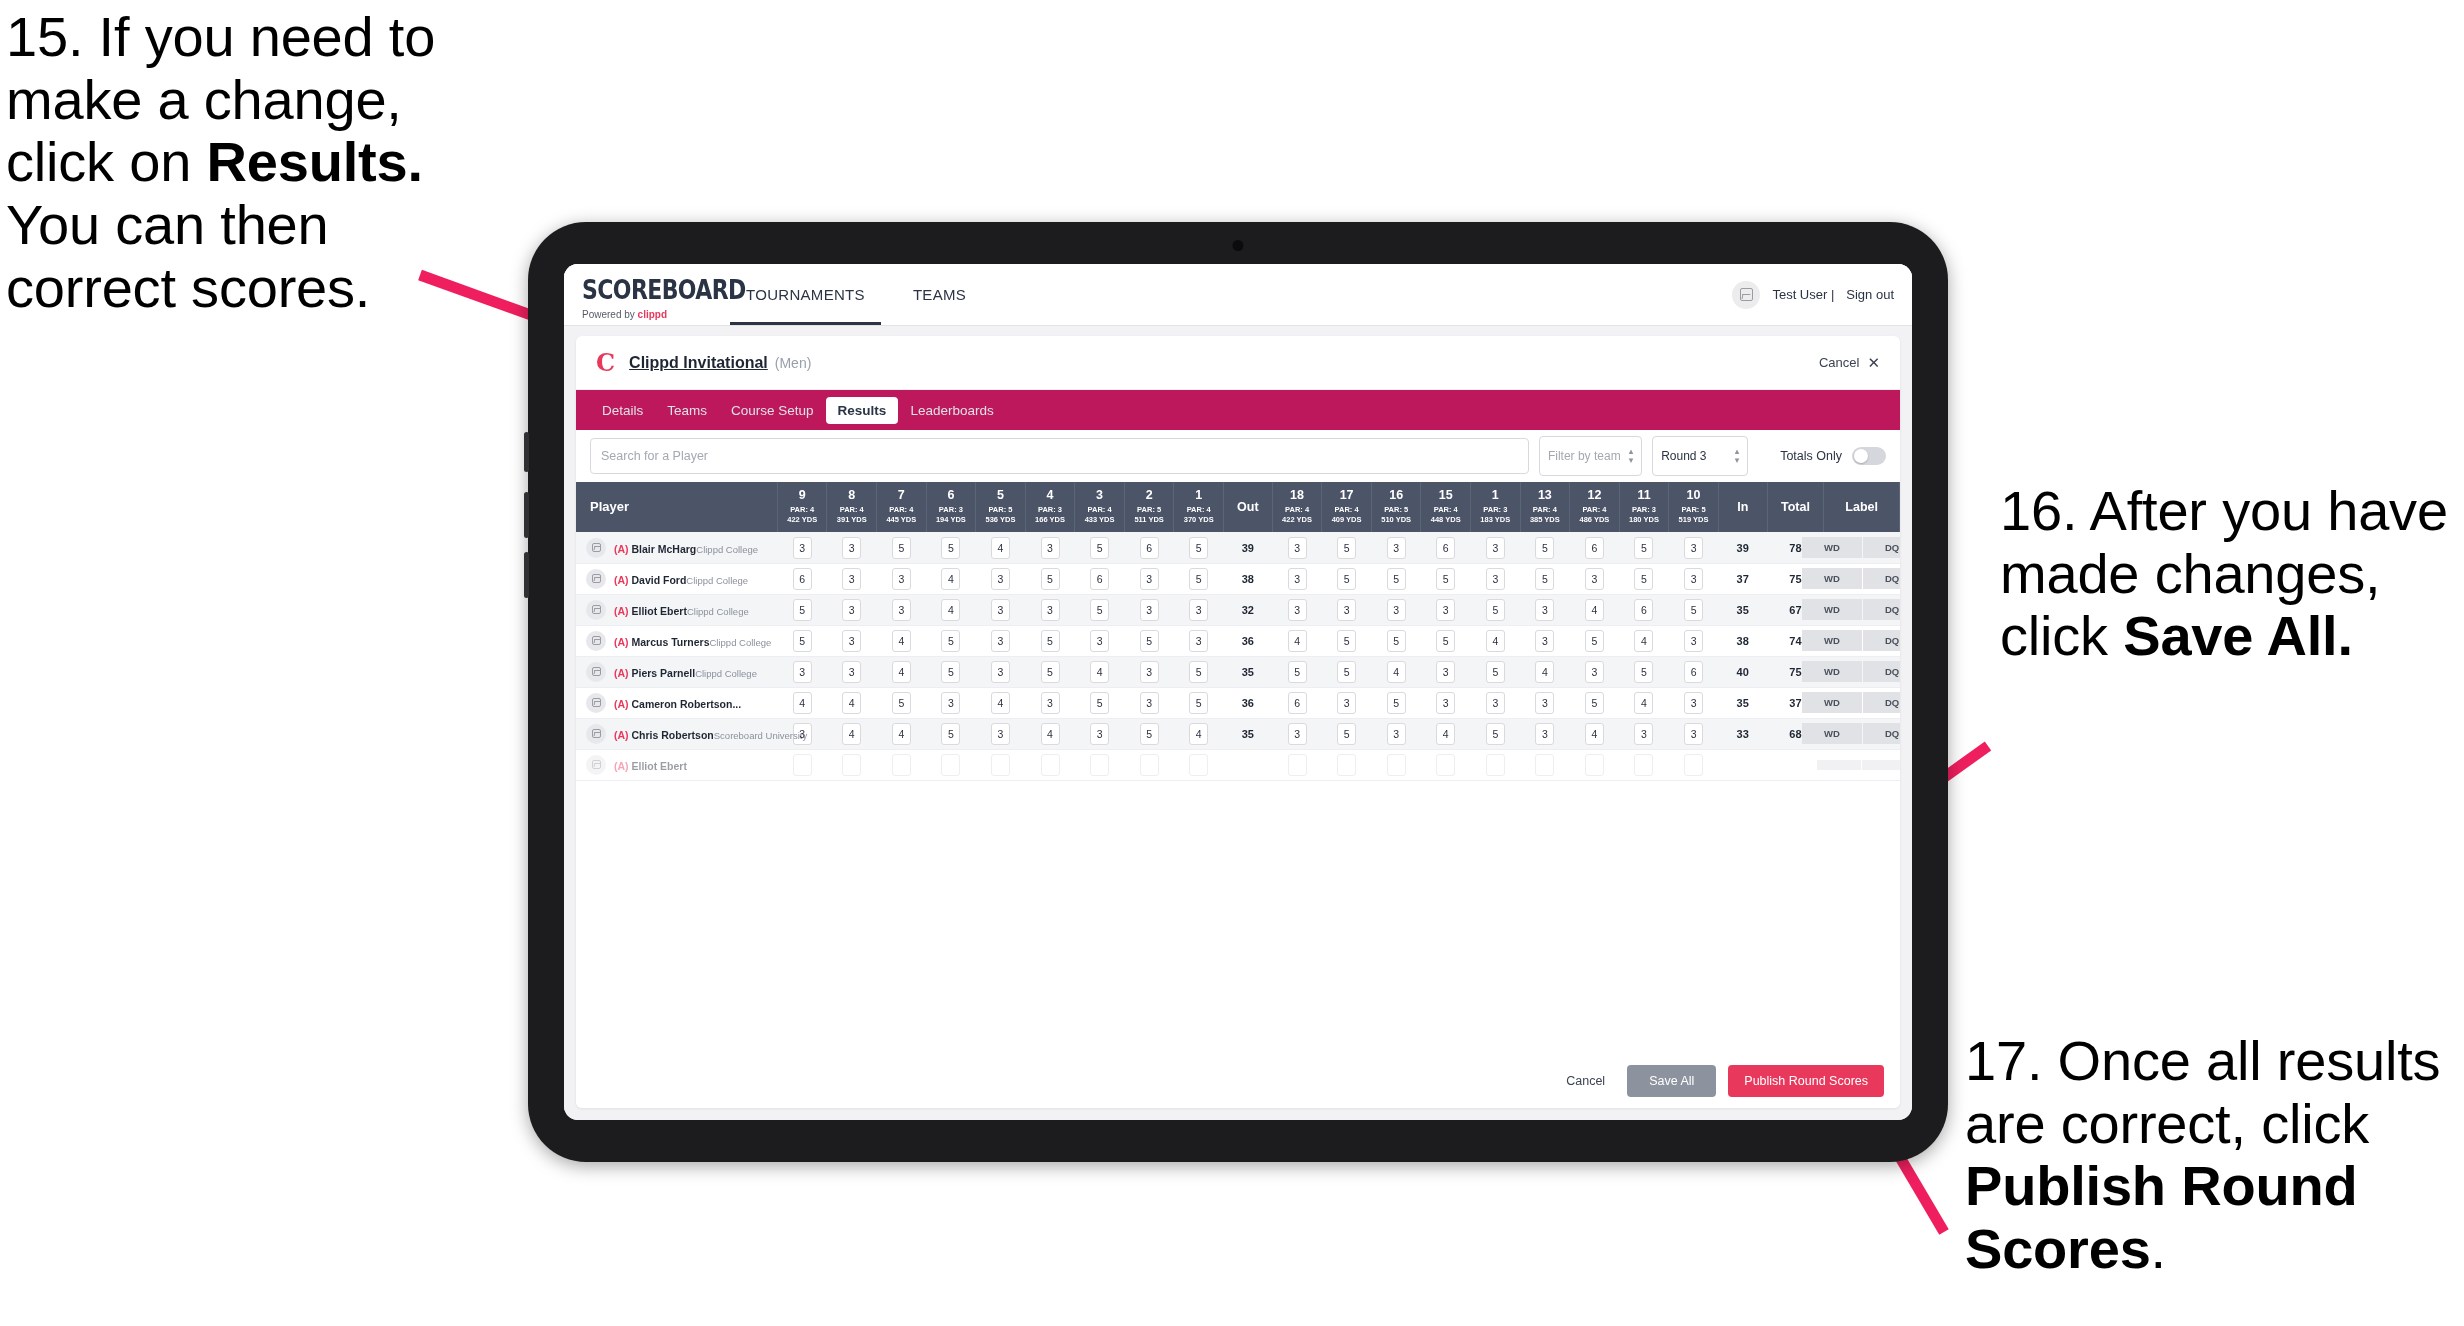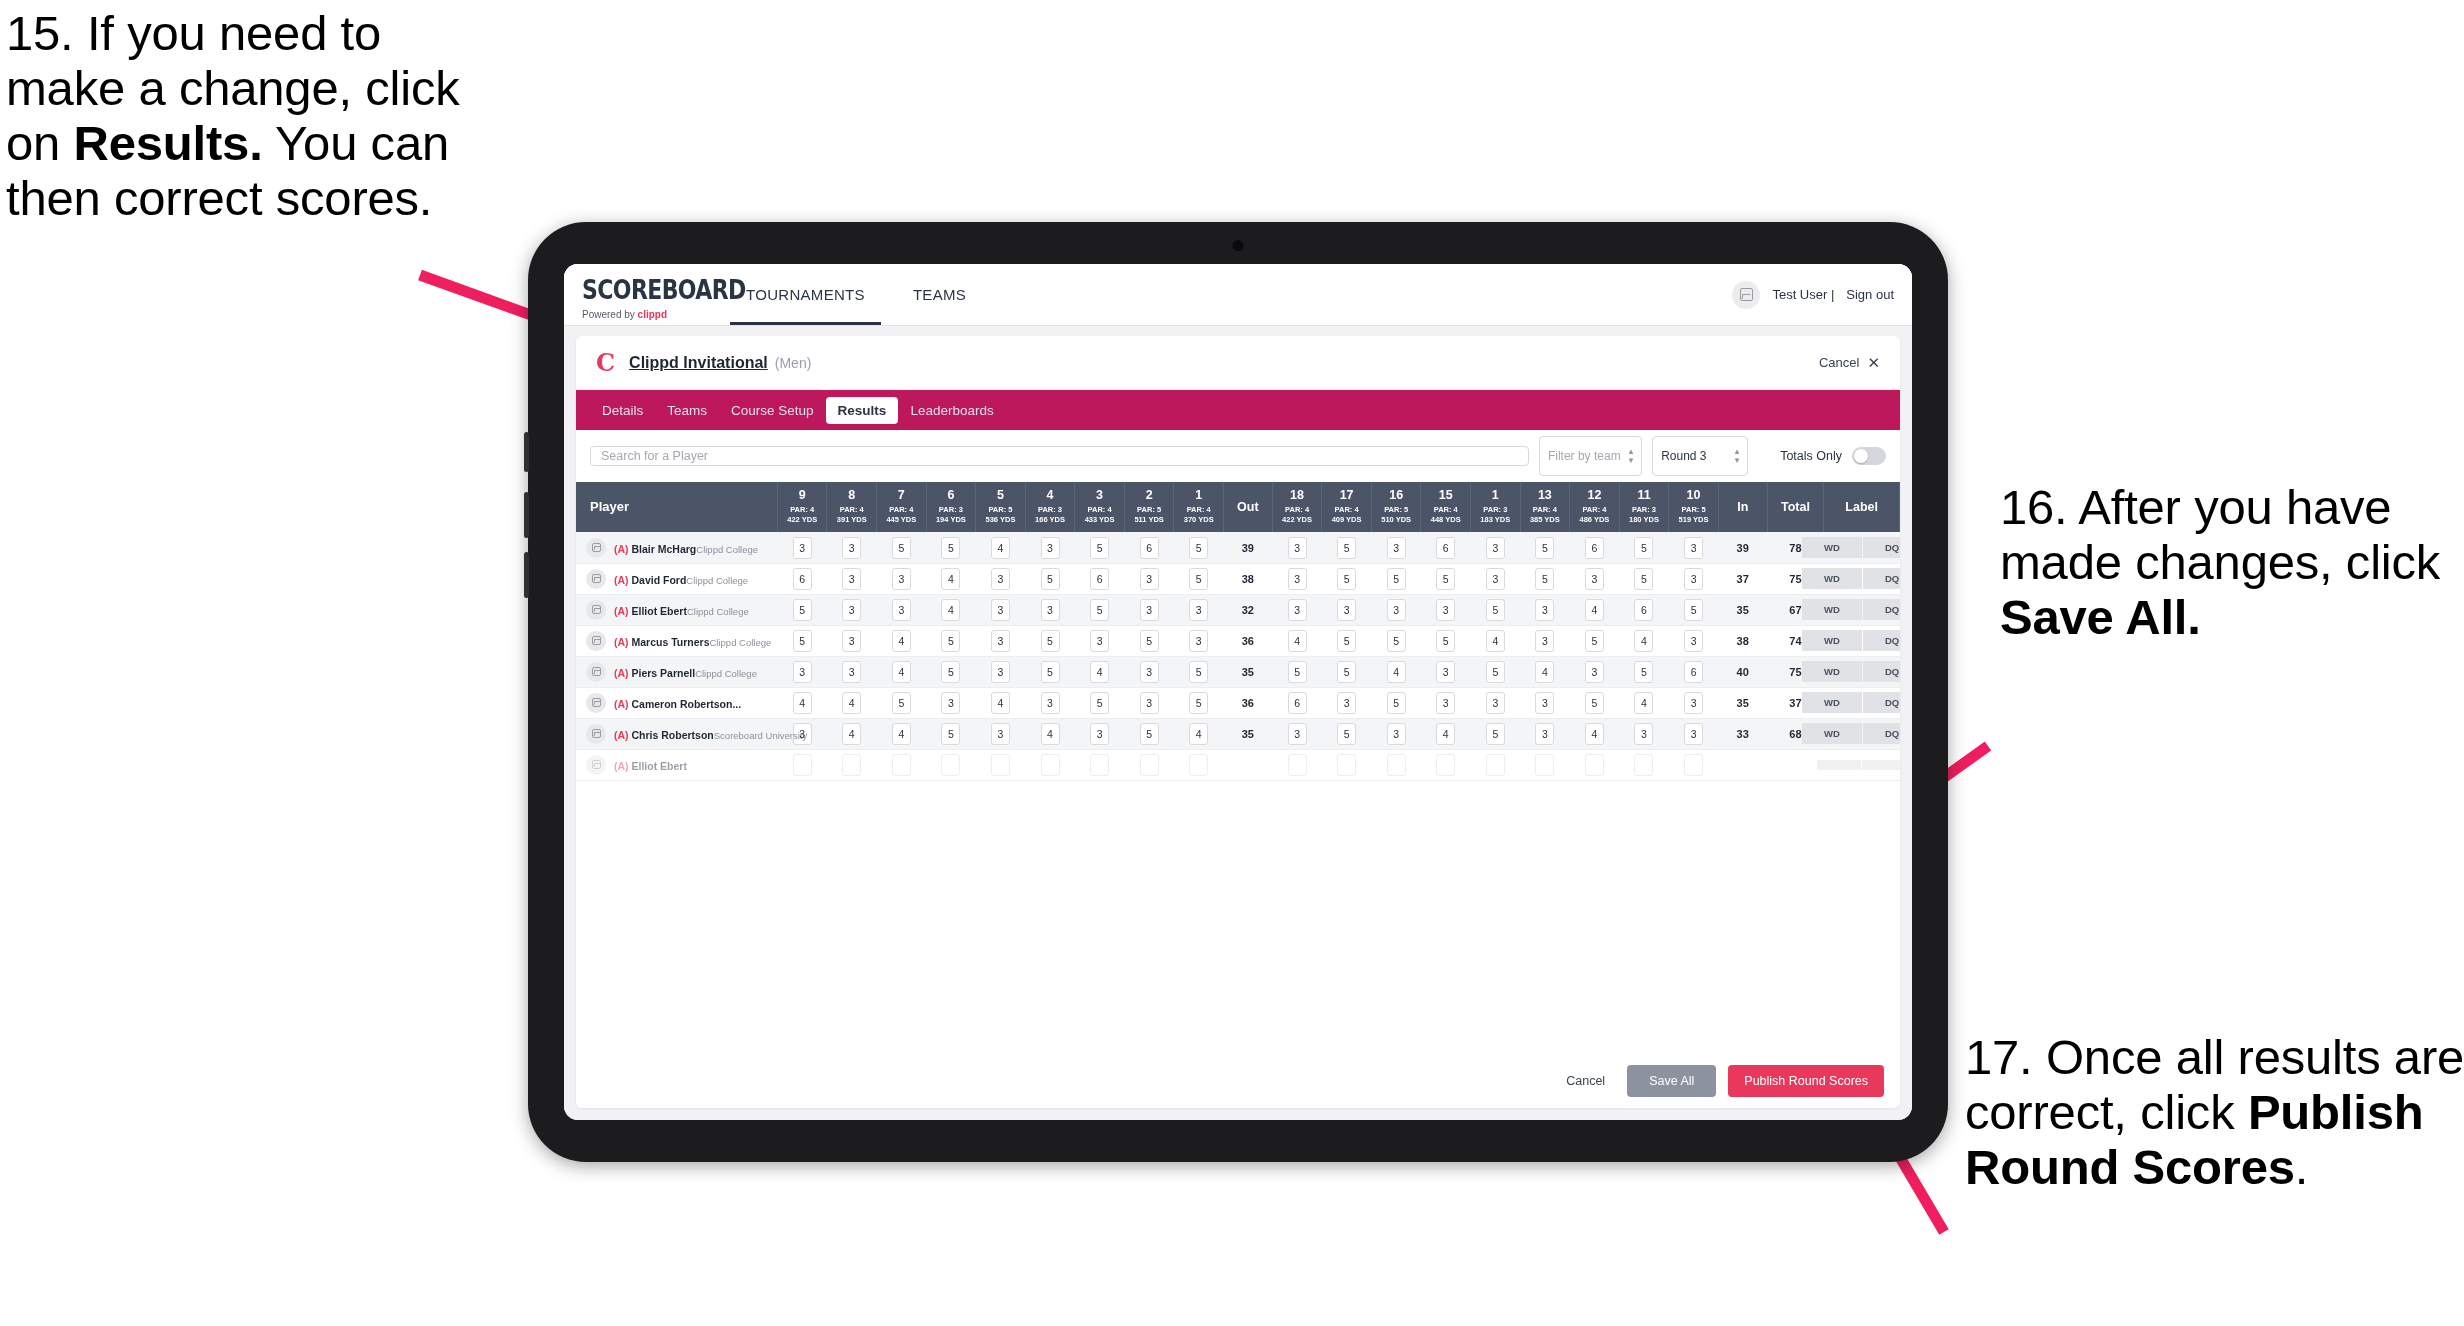--- a/index.html
+++ b/index.html
@@ -8,21 +8,21 @@
     background: #ffffff;
     font-family: "Liberation Sans", sans-serif;
     overflow: hidden;
   }
   #root { position: relative; width: 2464px; height: 1326px; }
 
   
   .annot {
     position: absolute;
     color: #000;
-    font-size: 49px;
+    font-size: 56px;
     line-height: 1.12;
     font-weight: 400;
     letter-spacing: -0.2px;
   }
   .annot b { font-weight: 700; }
   #annot-15 { left: 6px;  top: 6px;   width: 470px; }
   #annot-16 { left: 2000px; top: 480px; width: 460px; }
   #annot-17 { left: 1965px; top: 1030px; width: 500px; }
 
   .arrow { position: absolute; pointer-events: none; }
@@ -138,21 +138,21 @@
     border-radius: 4px; cursor: pointer;
   }
   .subtab.active { background: #ffffff; color: #2b3444; font-weight: 600; }
 
   
   #toolbar {
     height: 52px; display: flex; align-items: center;
     padding: 0 14px; gap: 10px; background: #fff;
   }
   #search-input {
-    flex: 1; height: 20px;
+    flex: 1; height: 36px;
     border: 1px solid #d8d9de; border-radius: 4px;
     padding: 0 10px; font-size: 12.5px; color: #333;
     font-family: "Liberation Sans", sans-serif; background: #fff;
   }
   #search-input::placeholder { color: #a4a8b1; }
   .select-box {
     height: 40px; min-width: 96px;
     border: 1px solid #d8d9de; border-radius: 4px;
     display: flex; align-items: center; justify-content: space-between;
     padding: 0 8px; font-size: 12px; cursor: pointer; background: #fff;

